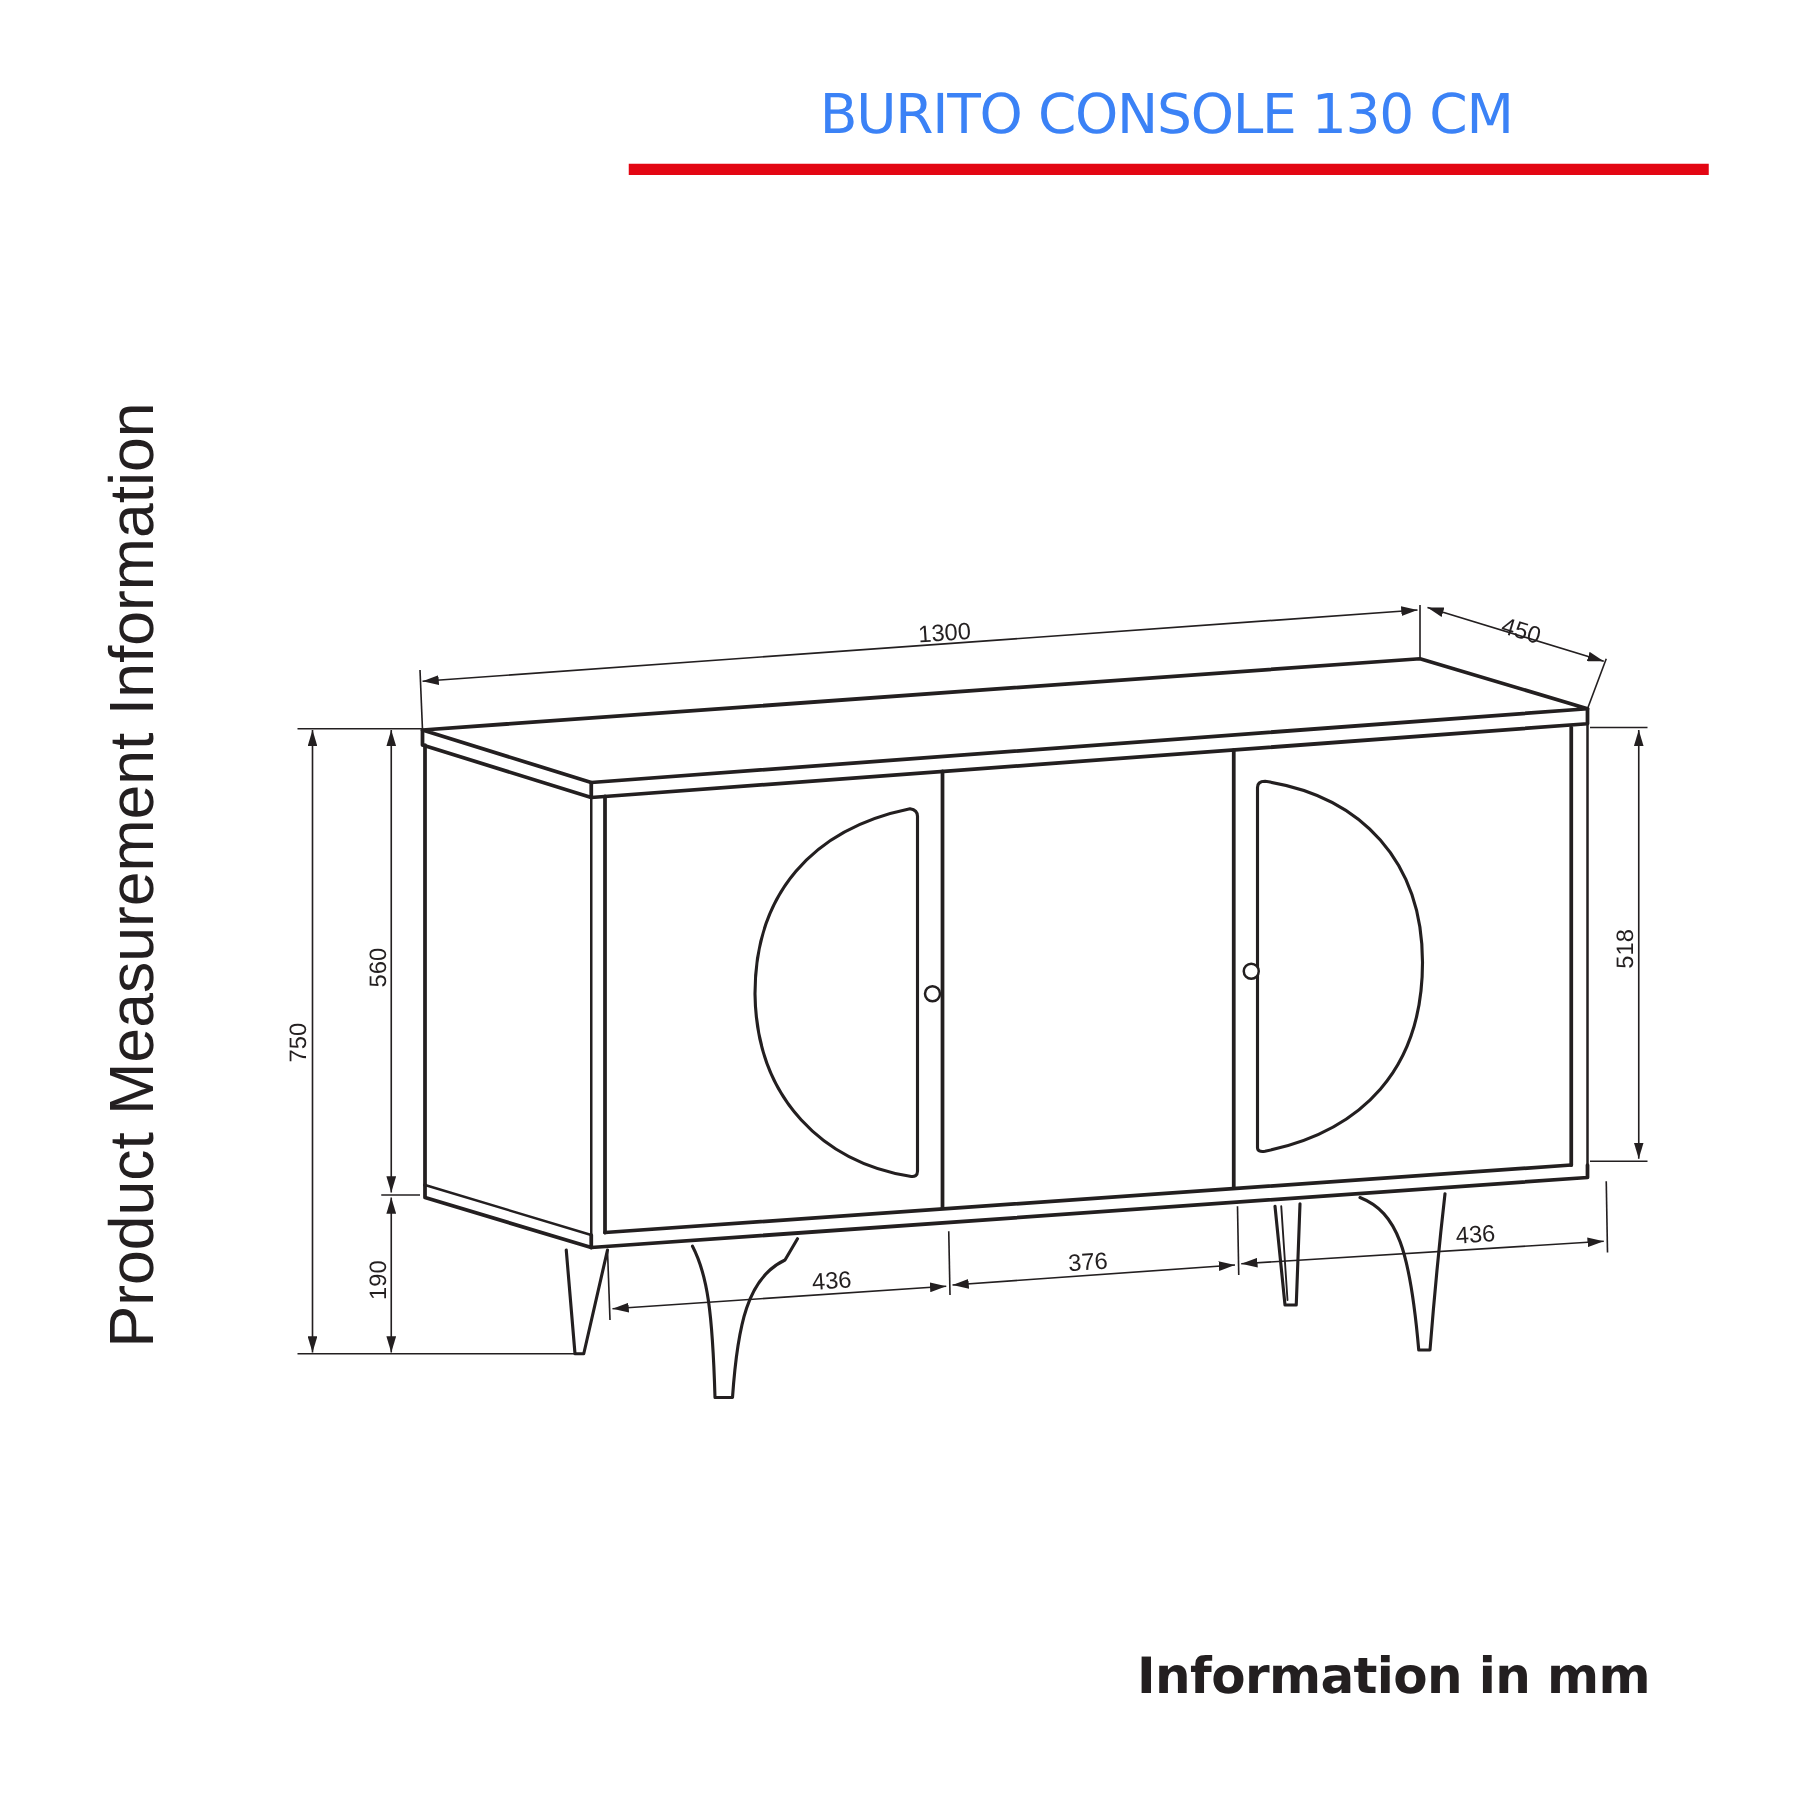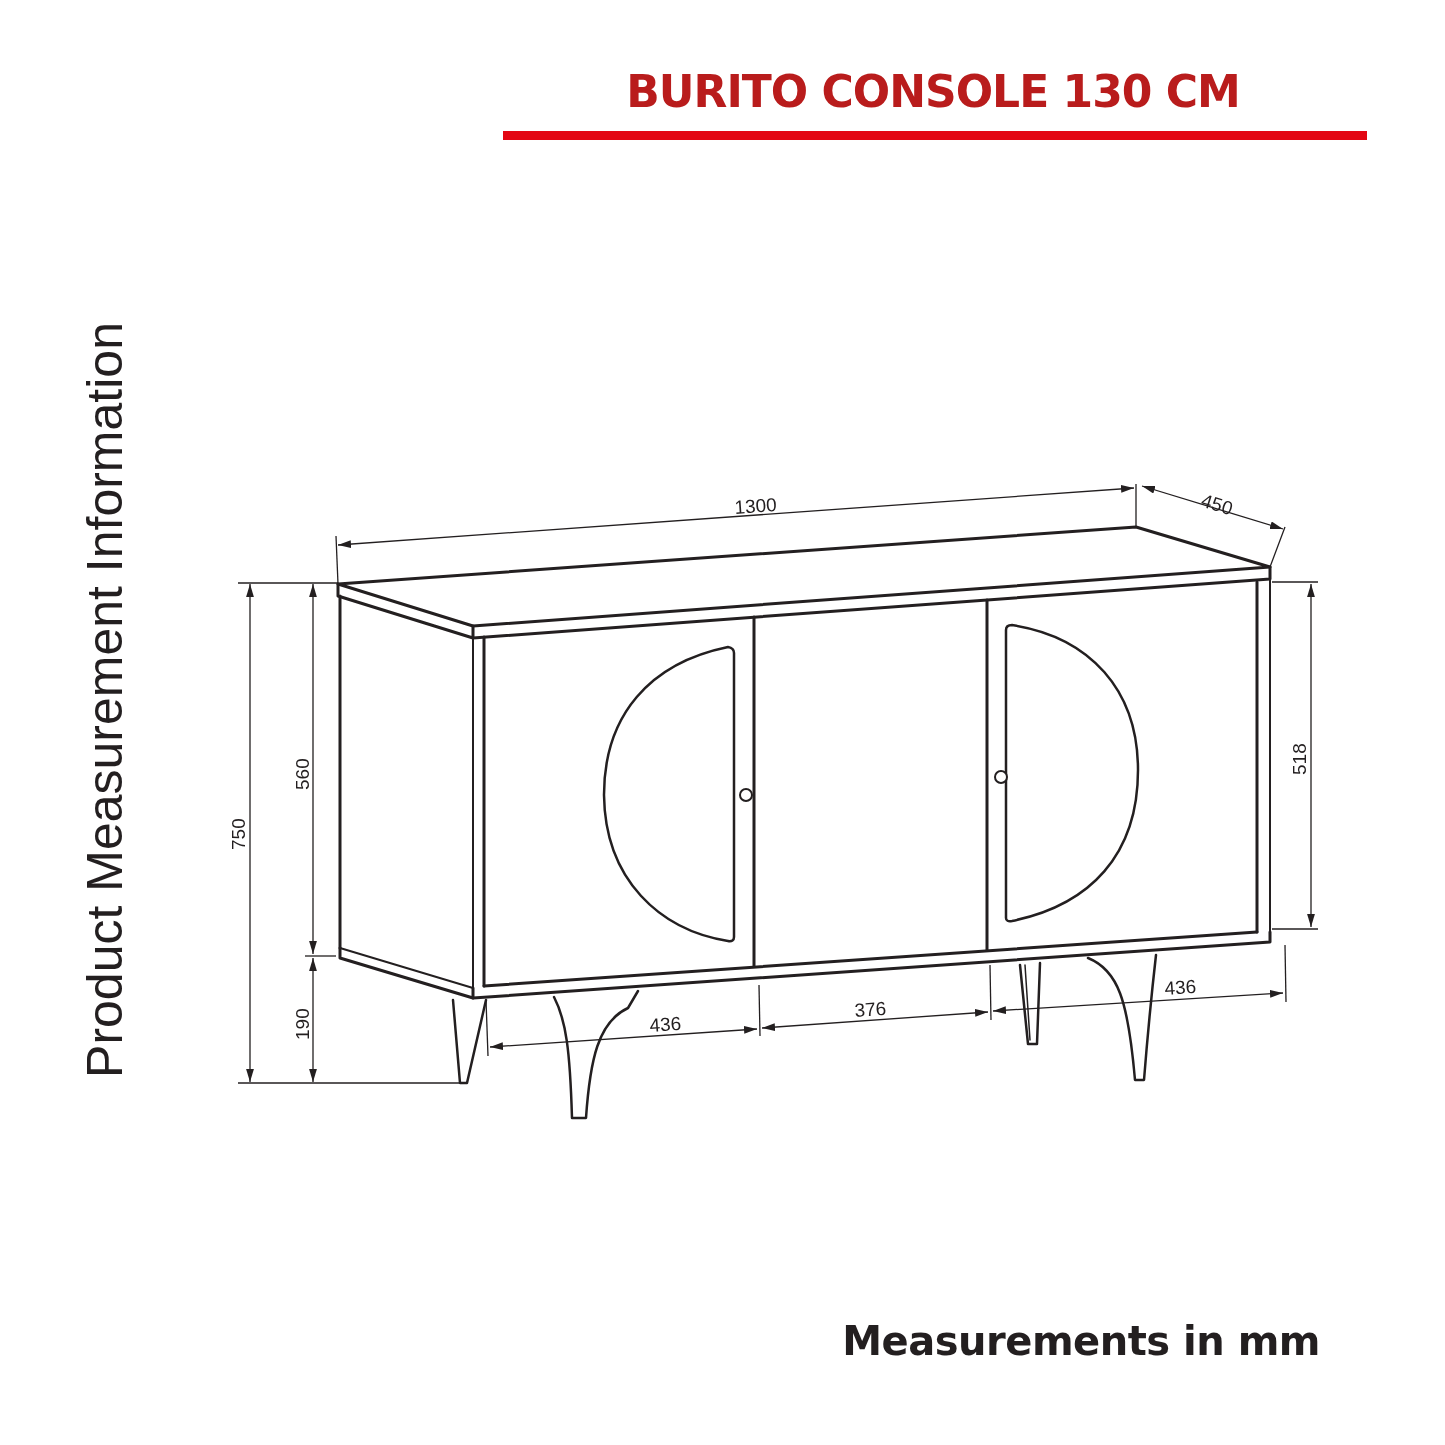--- a/index.html
+++ b/index.html
@@ -1,20 +1,20 @@
 <!DOCTYPE html>
 <html><head>
 <meta charset="utf-8">
 <style>
   html, body { margin:0; padding:0; background:#ffffff; }
   #canvas { position:relative; width:1445px; height:1445px; background:#ffffff; overflow:hidden; }
   .title {
     position:absolute; left:500px; top:66px; width:866px; text-align:center;
-    font-family:"DejaVu Sans", sans-serif; font-weight:bold; font-size:44px;
-    color:#b91c1c; letter-spacing:-1px;
+    font-family:"DejaVu Sans", sans-serif; font-weight:normal; font-size:44px;
+    color:#3b82f6; letter-spacing:-1px;
   }
   .title-rule { position:absolute; left:503px; top:131px; width:864px; height:9px; background:#e30613; }
   .side-label {
     position:absolute; left:105px; top:700px; transform:translate(-50%,-50%) rotate(-90deg);
     white-space:nowrap; font-family:"Liberation Sans", sans-serif; font-size:50px; color:#231f20;
   }
   .footer {
     position:absolute; right:125px; top:1318px;
     font-family:"DejaVu Sans", sans-serif; font-weight:bold; font-size:40px; color:#231f20; letter-spacing:-0.5px;
   }
@@ -117,14 +117,14 @@
     <text class="dim" x="1200" y="506" transform="rotate(17 1200 506)">450</text>
     <text class="dim" x="245" y="850" transform="rotate(-90 245 850)">750</text>
     <text class="dim" x="309" y="790" transform="rotate(-90 309 790)">560</text>
     <text class="dim" x="309" y="1040" transform="rotate(-90 309 1040)">190</text>
     <text class="dim" x="1306" y="775" transform="rotate(-90 1306 775)">518</text>
     <text class="dim" x="650" y="1032" transform="rotate(-4 650 1032)">436</text>
     <text class="dim" x="855" y="1017" transform="rotate(-4 855 1017)">376</text>
     <text class="dim" x="1165" y="995" transform="rotate(-4 1165 995)">436</text>
   </svg>
 
-  <div class="footer">Measurements in mm</div>
+  <div class="footer">Information in mm</div>
 </div>
 
 </body></html>

